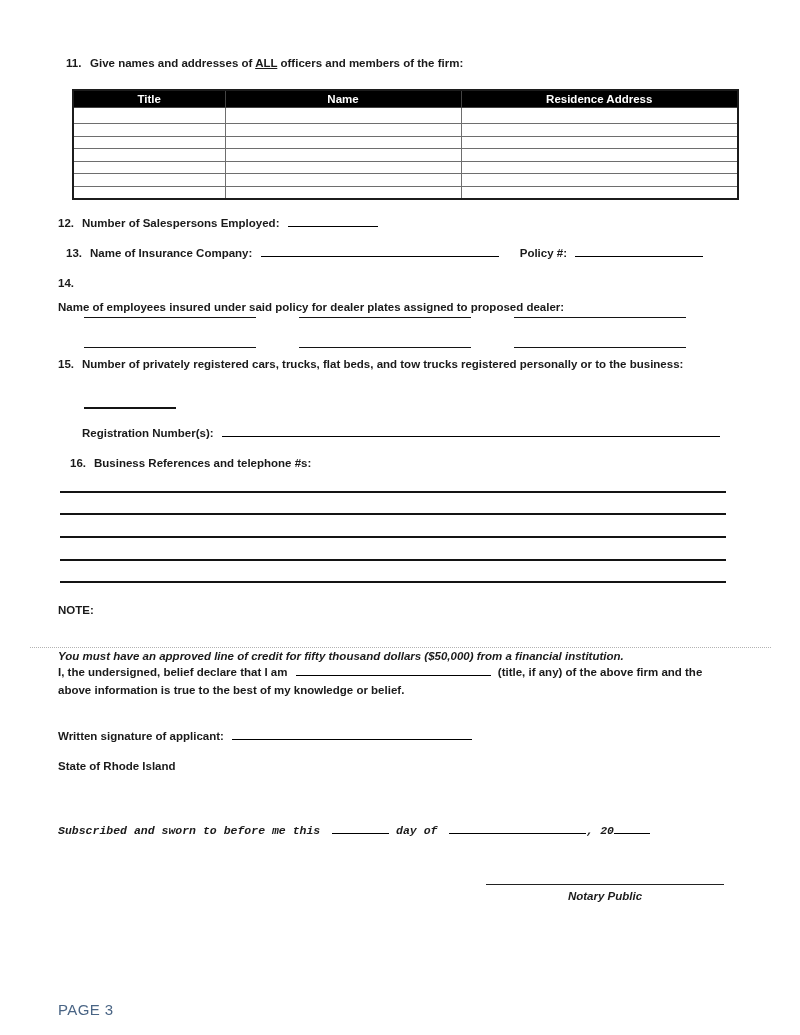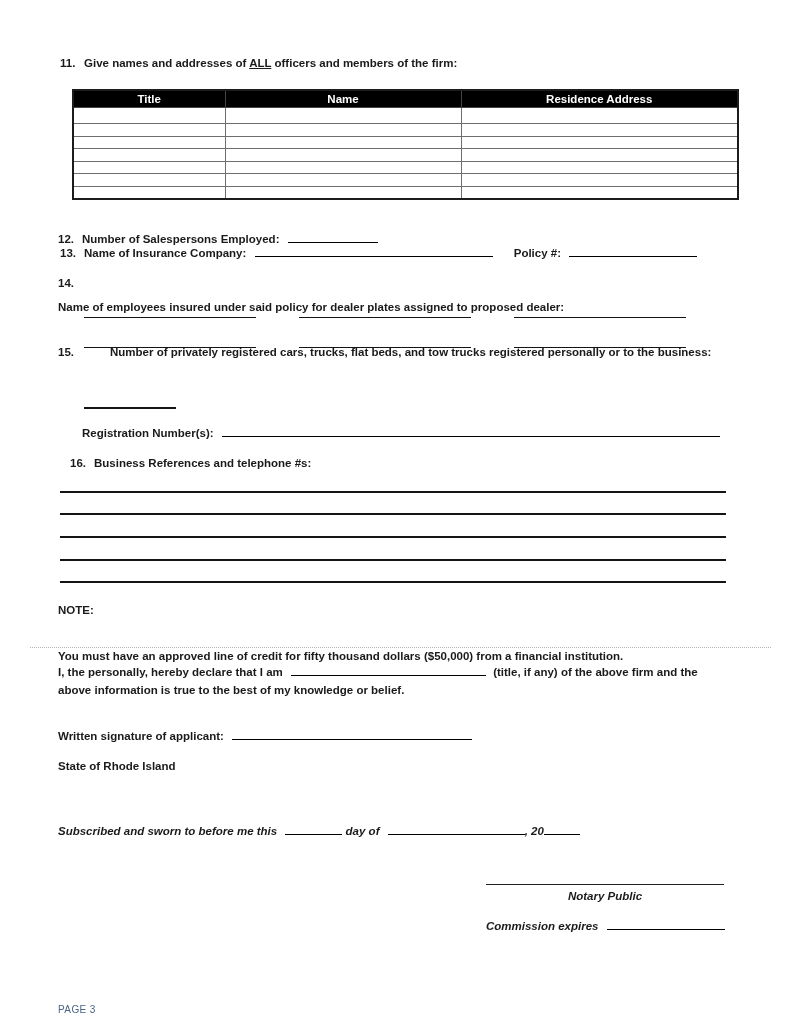--- a/index.html
+++ b/index.html
@@ -53,28 +53,28 @@
   .blank-row{display:flex;}
   .blank-row .seg{width:172px;height:1.2px;background:#141414;margin-right:43px;}
   .blank-row .seg:last-child{margin-right:0;}
   .note-block{display:flex;width:648px;line-height:17px;}
   .note-block .note-label{flex:0 0 46px;}
   .decl{width:660px;line-height:18px;}
   .dotted{border-top:1.5px dotted var(--divider-dotted);height:0;}
   .italic{font-style:italic;}
   .notary-line{height:1.3px;background:#222;}
   .notary-center{text-align:center;}
-  .footer{font-size:10px;font-weight:normal;color:var(--footer-text);letter-spacing:.4px;}
+  .footer{font-size:15px;font-weight:normal;color:var(--footer-text);letter-spacing:.4px;}
 </style>
 </head>
 <body>
 
 <div class="page">
 
-  <div class="abs item" style="top:55px;left:60px;width:690px;">
+  <div class="abs item" style="top:55px;left:66px;width:690px;">
     <span class="num">11.</span>
     <span class="txt">
       <span>Give names and addresses of</span>
       <span class="u">ALL</span>
       <span>officers and members of the firm:</span>
     </span>
   </div>
 
   <div class="abs" style="top:89px;left:72px;">
     <table class="officers">
@@ -123,29 +123,29 @@
           </tr>
         <tr>
             <td></td>
             <td></td>
             <td></td>
           </tr>
       </tbody>
     </table>
   </div>
 
-  <div class="abs item" style="top:231px;left:58px;width:690px;justify-content:flex-end;">
+  <div class="abs item" style="top:215px;left:58px;width:690px;justify-content:flex-end;">
     <span class="num">12.</span>
     <span class="txt">
       <span>Number of Salespersons Employed:</span>
       <span class="blank w90 ml6"></span>
     </span>
   </div>
 
-  <div class="abs item" style="top:245px;left:60px;width:690px;">
+  <div class="abs item" style="top:245px;left:66px;width:690px;">
     <span class="num">13.</span>
     <span class="txt">
       <span>Name of Insurance Company:</span>
       <span class="blank w238 ml6"></span>
       <span class="ml18">Policy #:</span>
       <span class="blank w128 ml6"></span>
     </span>
   </div>
 
   <div class="abs item" style="top:275px;left:58px;width:690px;flex-direction:column;">
@@ -156,21 +156,21 @@
     <div class="seg"></div>
     <div class="seg"></div>
     <div class="seg"></div>
   </div>
   <div class="abs blank-row" style="top:347px;left:84px;">
     <div class="seg"></div>
     <div class="seg"></div>
     <div class="seg"></div>
   </div>
 
-  <div class="abs item" style="top:344px;left:58px;width:668px;gap:28px;">
+  <div class="abs item" style="top:356px;left:58px;width:668px;">
     <span class="num">15.</span>
     <span class="txt" style="max-width:640px;">Number of privately registered cars, trucks, flat beds, and tow trucks registered personally or to the business:</span>
   </div>
   <div class="abs hline" style="top:407px;left:84px;width:92px;height:2px;"></div>
   <div class="abs" style="top:425px;left:82px;width:648px;">
     <span>Registration Number(s):</span>
     <span class="blank w498 ml6"></span>
   </div>
 
   <div class="abs item" style="top:455px;left:70px;width:690px;">
@@ -178,47 +178,43 @@
     <span class="txt">Business References and telephone #s:</span>
   </div>
   <div class="abs hline" style="top:491px;left:60px;width:666px;height:1.5px;"></div>
   <div class="abs hline" style="top:513px;left:60px;width:666px;height:1.5px;"></div>
   <div class="abs hline" style="top:536px;left:60px;width:666px;height:1.5px;"></div>
   <div class="abs hline" style="top:559px;left:60px;width:666px;height:1.5px;"></div>
   <div class="abs hline" style="top:581px;left:60px;width:666px;height:1.5px;"></div>
 
   <div class="abs note-block" style="top:602px;left:58px;flex-direction:column;">
     <span class="note-label">NOTE:</span>
-    <span style="width:600px;">You must have an approved line of credit for fifty thousand dollars ($50,000) from a financial institution.</span>
+    <span style="width:600px;font-style:italic;">You must have an approved line of credit for fifty thousand dollars ($50,000) from a financial institution.</span>
   </div>
 
   <div class="abs dotted" style="top:647px;left:30px;width:741px;"></div>
 
   <div class="abs decl" style="top:663px;left:58px;">
-    <span>I, the personally, hereby declare that I am</span>
+    <span>I, the undersigned, belief declare that I am</span>
     <span class="blank w195 ml6" style="margin-right:4px;"></span>
     <span>(title, if any) of the above firm and the above information is true to the best of my knowledge or belief.</span>
   </div>
 
   <div class="abs" style="top:728px;left:58px;width:690px;">
     <span>Written signature of applicant:</span>
     <span class="blank w240 ml6"></span>
   </div>
 
   <div class="abs" style="top:758px;left:58px;text-align:right;">State of Rhode Island</div>
 
-  <div class="abs italic" style="top:823px;left:58px;width:690px;">
+  <div class="abs italic" style="top:823px;left:58px;width:690px;font-family:Liberation Mono, monospace;">
     <span>Subscribed and sworn to before me this</span>
     <span class="blank w57 ml6"></span>
     <span>day of</span>
     <span class="blank w137 ml6"></span><span>, 20</span><span class="blank w36"></span>
   </div>
 
   <div class="abs notary-line" style="top:884px;left:486px;width:238px;"></div>
   <div class="abs italic notary-center" style="top:888px;left:486px;width:238px;">Notary Public</div>
-  <div class="abs italic" style="top:918px;left:486px;width:260px;">
-    <span>Commission expires</span>
-    <span class="blank w118 ml6"></span>
-  </div>
 
   <div class="abs footer" style="top:1002px;left:58px;">PAGE 3</div>
 
 </div>
 
 </body></html>

